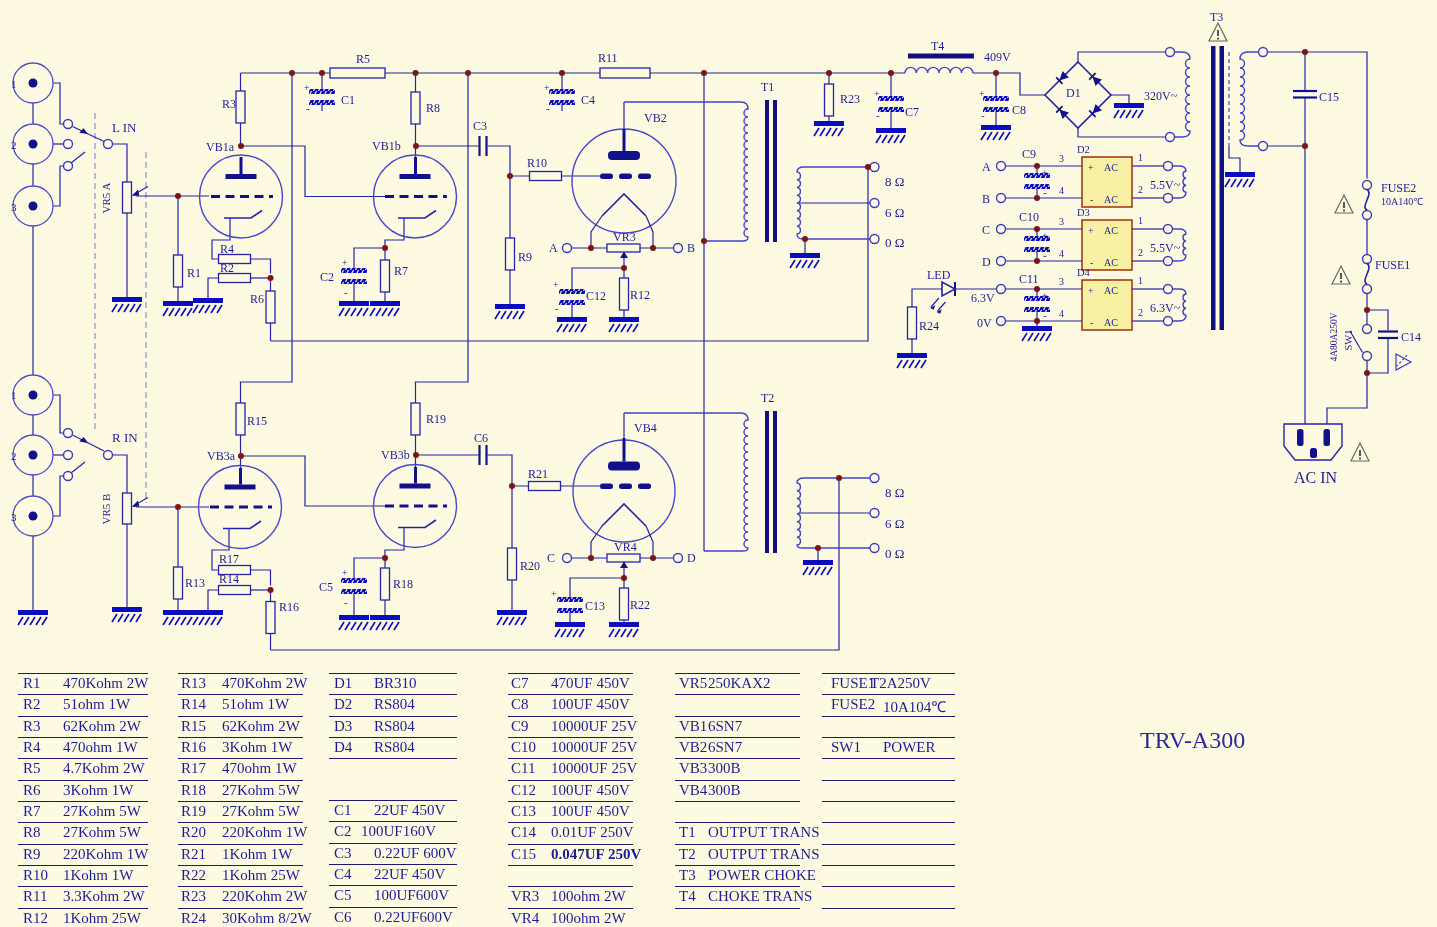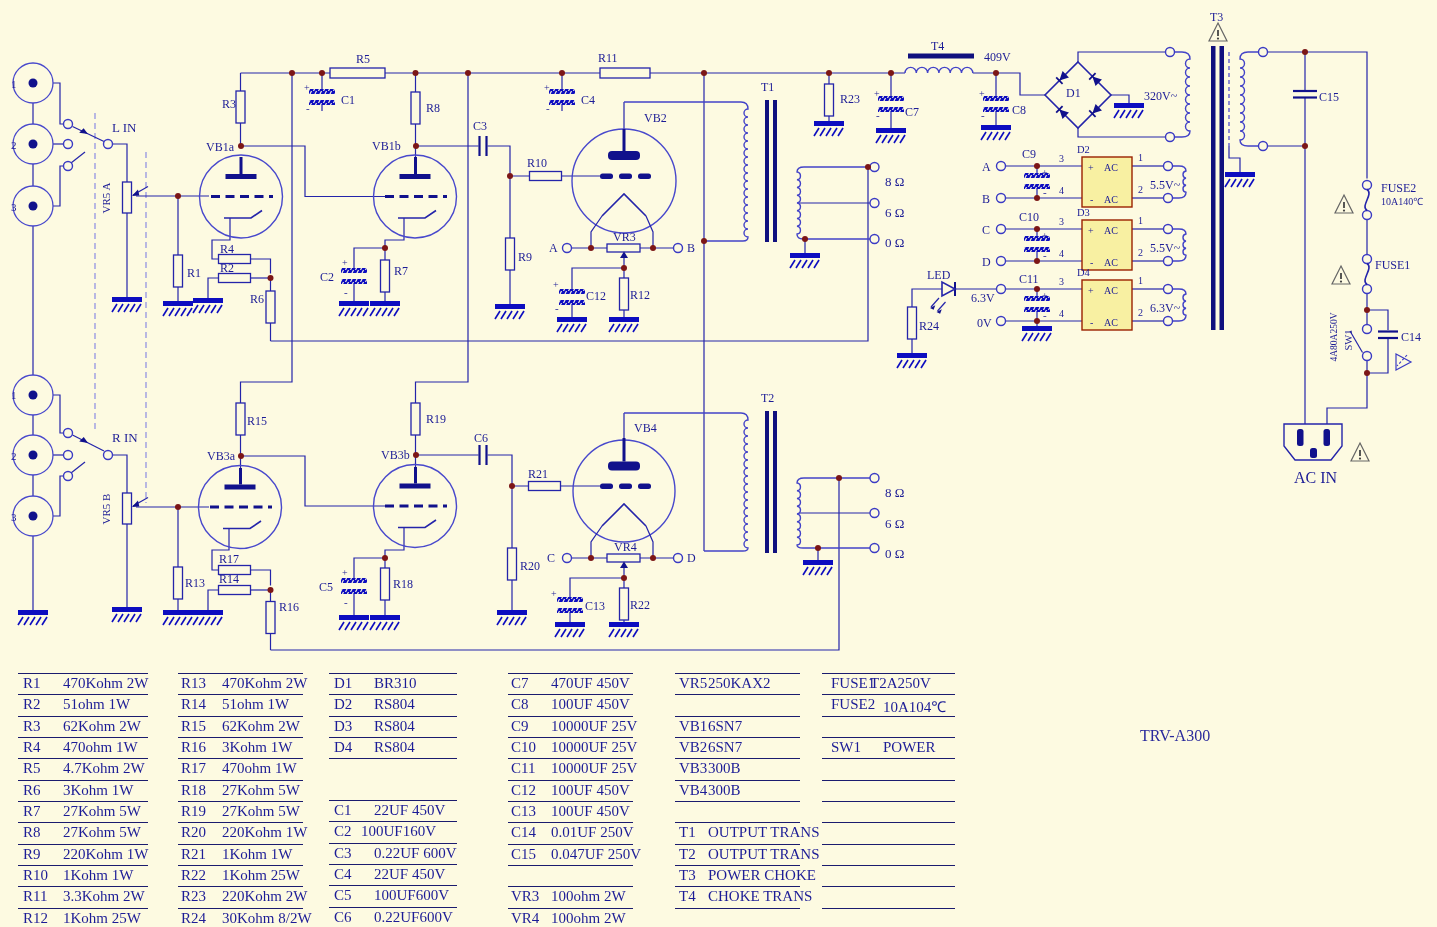--- a/index.html
+++ b/index.html
@@ -18,21 +18,21 @@
   .grid{stroke:#11118c;stroke-width:3.2;stroke-dasharray:9 5.5;fill:none;}
   .dashp{stroke:#9595e2;stroke-width:1.3;fill:none;stroke-dasharray:6 4;}
   .dashb{stroke:#4343c8;stroke-width:1.2;fill:none;stroke-dasharray:4 3;}
   .dbox{fill:#f8f0a2;stroke:#9a2000;stroke-width:1.4;}
   .warnp{fill:#fdfae1;stroke:#666;stroke-width:1.2;}
   .filmc{stroke:#11118c;stroke-width:2.2;fill:none;}
   .pgroup{position:absolute;border-top:1.4px solid #1b1b6e;}
   .prow{position:relative;}
   .prow.u{border-bottom:1.4px solid #1b1b6e;}
   .pl,.pv{position:absolute;top:1px;font-size:15px;color:#1c1c96;white-space:nowrap;}
-  #title{position:absolute;left:1140px;top:727px;font-size:16px;color:#2a2a9c;}
+  #title{position:absolute;left:1140px;top:727px;font-size:24px;color:#2a2a9c;}
 </style>
 </head>
 <body>
 
 <div id="stage">
 <svg id="schematic" width="1437" height="668" viewBox="0 0 1437 668">
   <defs>
     <pattern id="hb" width="5" height="6" patternUnits="userSpaceOnUse">
       <rect width="5" height="6" fill="#0d0dc0"></rect>
       <line x1="4.5" y1="0" x2="1.5" y2="6" stroke="#fdfae1" stroke-width="1.1"></line>
@@ -843,21 +843,21 @@
         <div class="prow u" style="height: 20.35px;">
           <span class="pl" style="left: 3px;">C13</span>
           <span class="pv" style="left: 43px;">100UF 450V</span>
         </div>
         <div class="prow u" style="height: 20.35px;">
           <span class="pl" style="left: 3px;">C14</span>
           <span class="pv" style="left: 43px;">0.01UF 250V</span>
         </div>
         <div class="prow u" style="height: 20.35px;">
           <span class="pl" style="left: 3px;">C15</span>
-          <span class="pv" style="left: 43px;">0.047UF 250V</span>
+          <span class="pv" style="left: 43px; font-weight: bold;">0.047UF 250V</span>
         </div>
         <div class="prow u" style="height: 20.35px;"></div>
         <div class="prow u" style="height: 20.35px;">
           <span class="pl" style="left: 3px;">VR3</span>
           <span class="pv" style="left: 43px;">100ohm 2W</span>
         </div>
         <div class="prow u" style="height: 20.35px;">
           <span class="pl" style="left: 3px;">VR4</span>
           <span class="pv" style="left: 43px;">100ohm 2W</span>
         </div>

